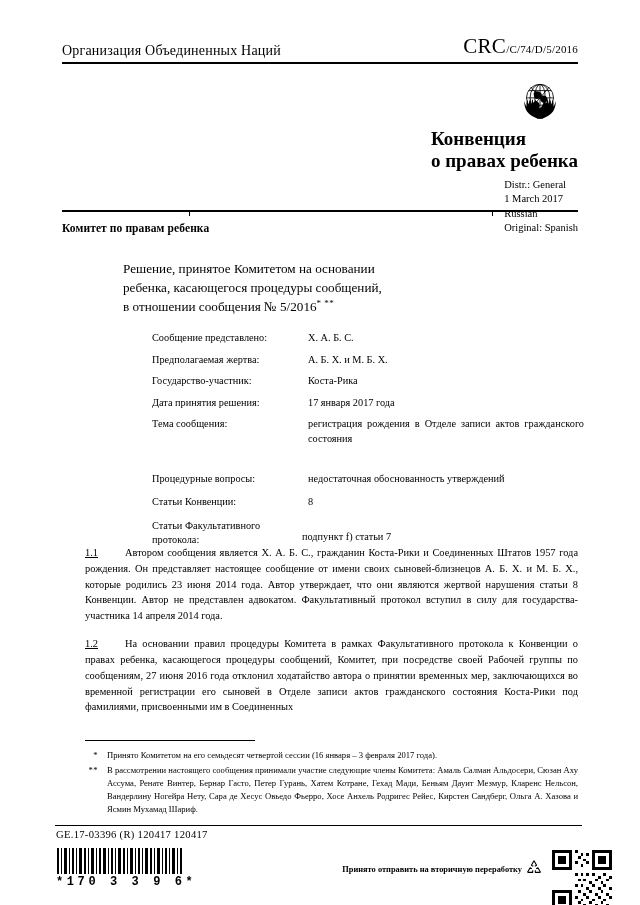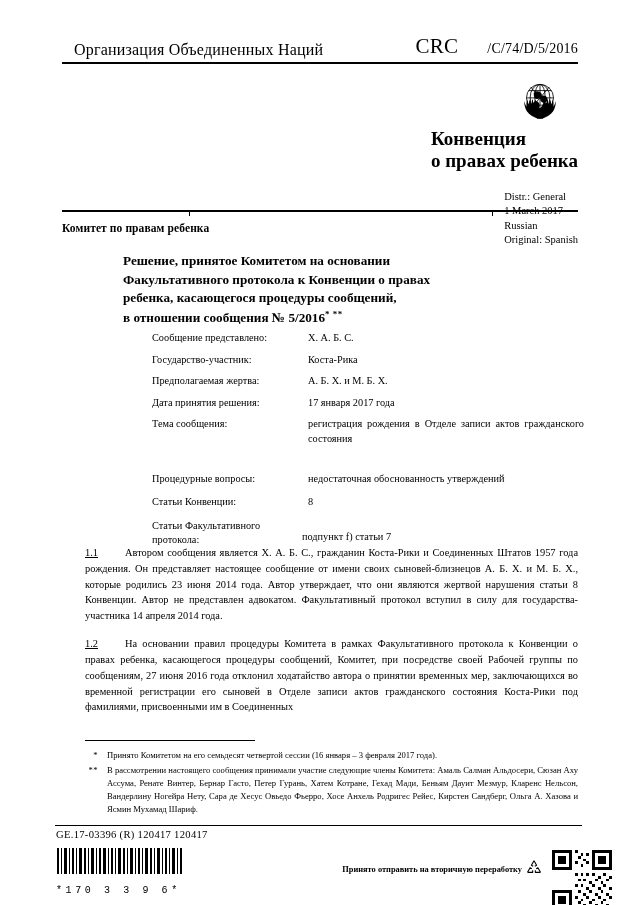--- a/index.html
+++ b/index.html
@@ -29,37 +29,35 @@
     top: 34px;
     width: 516px;
   }
   .masthead-row1 {
     display: flex;
     align-items: flex-end;
     justify-content: space-between;
     padding-bottom: 3px;
   }
   .org-name {
-    font-size: 16px;
+    font-size: 14px;
     letter-spacing: .2px;
     white-space: nowrap;
-    margin-left: 12px;
   }
   .doc-symbol {
     white-space: nowrap;
     text-align: right;
   }
   .doc-symbol .big {
     font-size: 21px;
     letter-spacing: .3px;
   }
   .doc-symbol .small {
-    font-size: 14px;
+    font-size: 11px;
     letter-spacing: .2px;
-    margin-left: 29px;
   }
   .rule-thick {
     border-top: 2px solid #000;
     height: 0;
   }
 
   .masthead-row2 {
     display: flex;
     align-items: flex-end;
     padding-top: 9px;
@@ -77,21 +75,20 @@
     font-weight: bold;
     font-size: 19px;
     line-height: 1.18;
     padding-top: 1px;
   }
   .distr-block {
     flex: 0 0 150px;
     font-size: 10.5px;
     line-height: 1.38;
     padding-top: 5px;
-    margin-top: 12px;
   }
 
   
   .sep-wrap {
     position: absolute;
     left: 62px;
     top: 210px;
     width: 516px;
   }
   .sep-line {
@@ -114,23 +111,23 @@
     top: 222px;
     font-size: 11.5px;
     font-weight: bold;
     letter-spacing: .1px;
   }
 
   
   .decision-title {
     position: absolute;
     left: 123px;
-    top: 252px;
+    top: 260px;
     width: 400px;
-    font-weight: bold;
+    font-weight: normal;
     font-size: 13.2px;
     line-height: 1.42;
   }
   .decision-title sup {
     font-size: 9px;
     vertical-align: super;
     letter-spacing: .5px;
   }
 
   
@@ -235,24 +232,25 @@
     position: absolute;
     left: 56px;
     top: 848px;
   }
   .barcode {
     height: 26px;
     width: 128px;
     display: block;
   }
   .barcode-digits {
-    font-size: 10px;
+    font-size: 12px;
     letter-spacing: 3.6px;
-    margin-top: 11px;
+    margin-top: 1px;
     font-family: "Liberation Mono", "DejaVu Sans Mono", monospace;
+    font-weight: bold;
   }
   .recycle-note {
     position: absolute;
     right: 118px;
     top: 865px;
     font-size: 8.4px;
     font-weight: bold;
     white-space: nowrap;
   }
   .recycle-icon {
@@ -329,42 +327,41 @@
     <div class="sep-line">
       <span class="sep-tick t1"></span>
       <span class="sep-tick t2"></span>
     </div>
   </div>
 
   <div class="committee">Комитет по правам ребенка</div>
 
   <div class="decision-title">
     <div>Решение, принятое Комитетом на основании</div>
-    <div>Факультативного протокола к Конвенции о правах</div>
     <div>ребенка, касающегося процедуры сообщений,</div>
     <div>
       <span>в отношении сообщения № 5/2016</span><sup>* **</sup>
     </div>
   </div>
 
   <div class="meta">
 
     <div class="meta-row">
       <div class="meta-label">Сообщение представлено:</div>
       <div class="meta-value">Х. А. Б. С.</div>
     </div>
 
     <div class="meta-row">
+      <div class="meta-label">Предполагаемая жертва:</div>
+      <div class="meta-value">А. Б. Х. и М. Б. Х.</div>
+    </div>
+
+    <div class="meta-row">
       <div class="meta-label">Государство-участник:</div>
       <div class="meta-value">Коста-Рика</div>
-    </div>
-
-    <div class="meta-row">
-      <div class="meta-label">Предполагаемая жертва:</div>
-      <div class="meta-value">А. Б. Х. и М. Б. Х.</div>
     </div>
 
 
     <div class="meta-row">
       <div class="meta-label">Дата принятия решения:</div>
       <div class="meta-value">17 января 2017 года</div>
     </div>
 
     <div class="meta-row" style="margin-bottom:25px">
       <div class="meta-label">Тема сообщения:</div>

